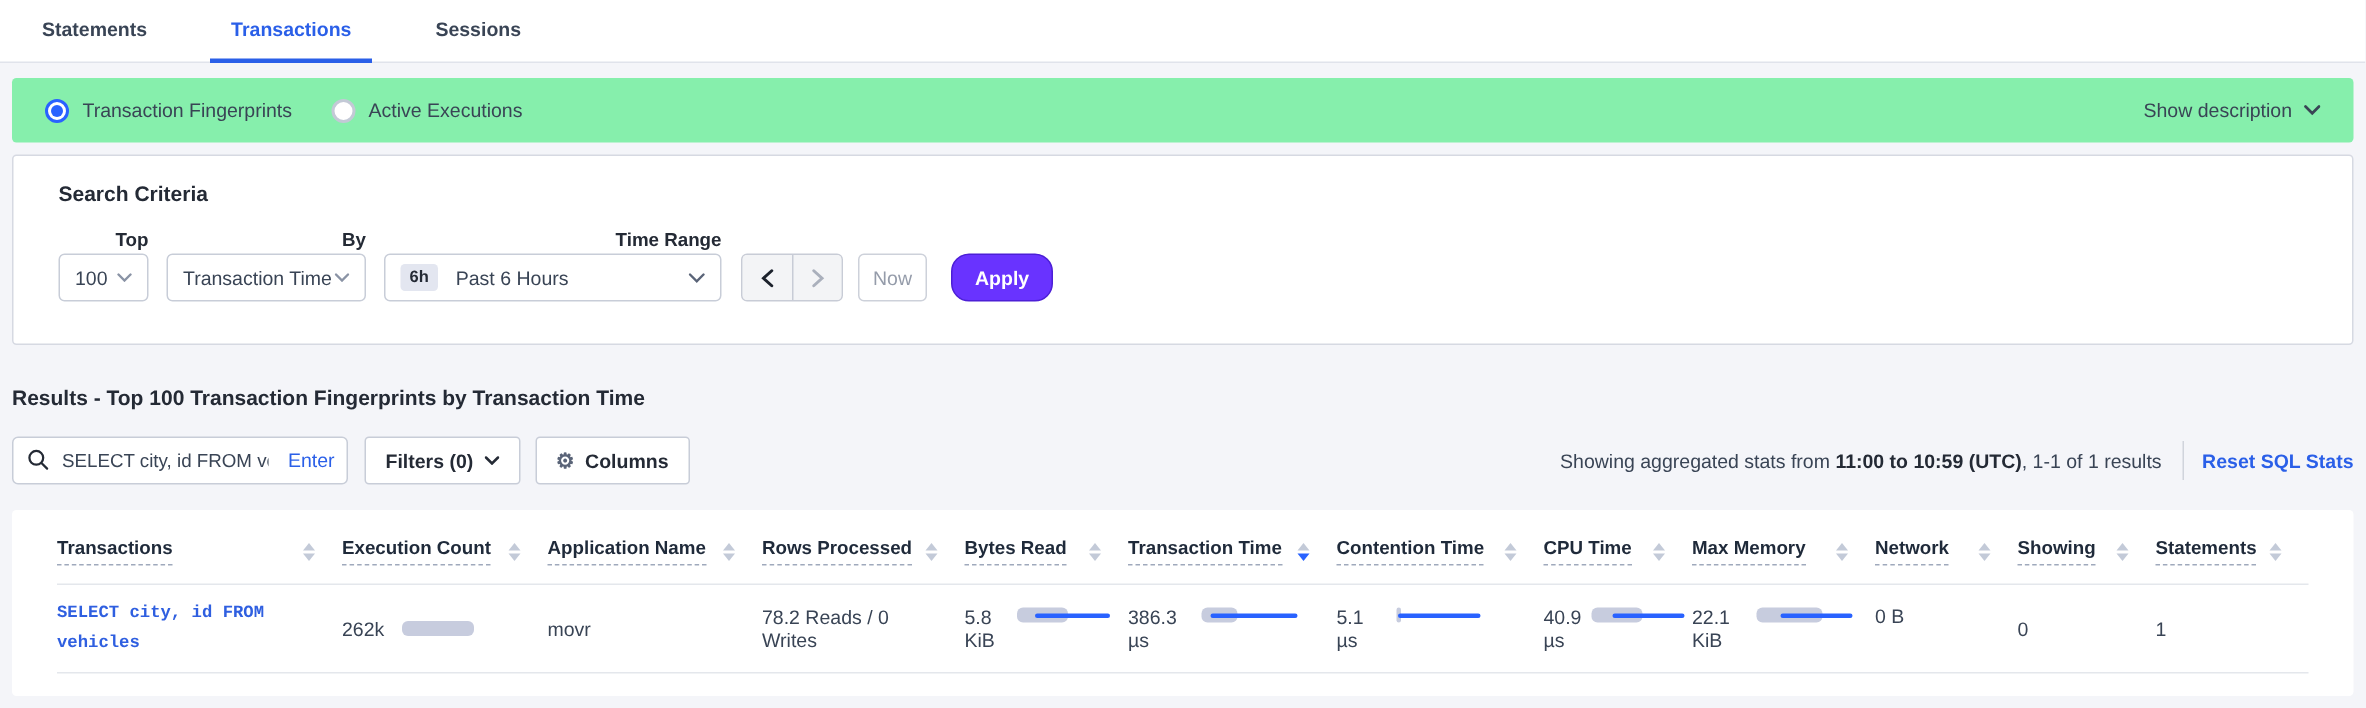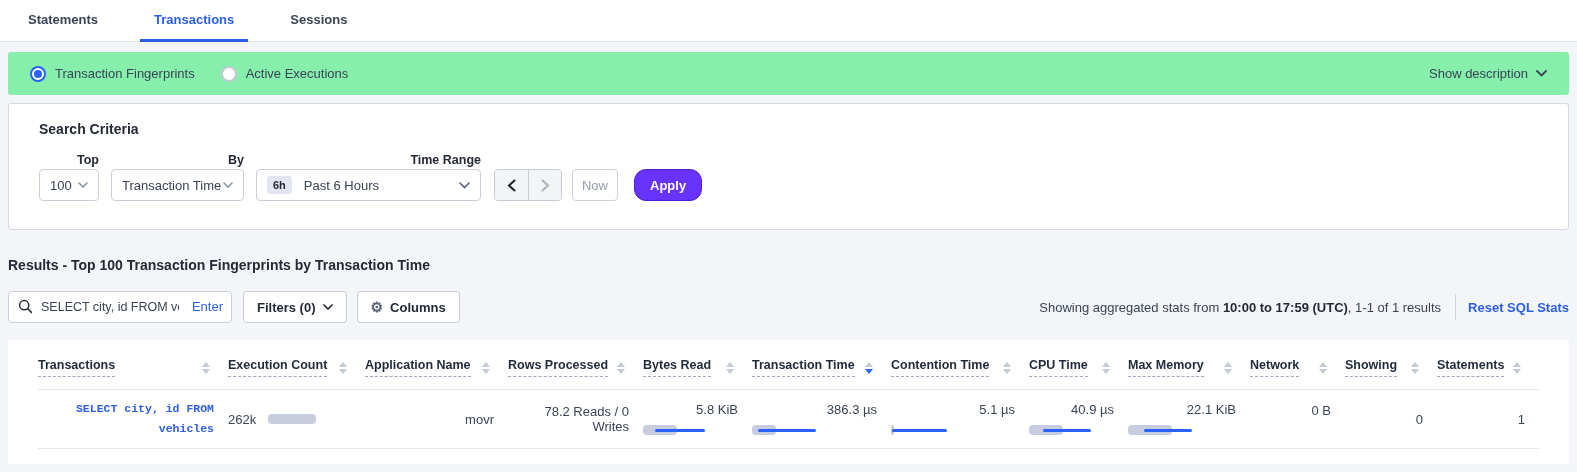--- a/index.html
+++ b/index.html
@@ -156,28 +156,28 @@
   .th{display:flex;align-items:center;padding-right:18px;cursor:pointer;}
   .th-label{
     font-size:12.5px;font-weight:700;color:#1f2a3a;
     border-bottom:1px dashed #9fa9bc;padding-bottom:4px;white-space:nowrap;
   }
   .sort{display:flex;flex-direction:column;gap:2px;margin-left:auto;padding-left:8px;cursor:pointer;}
   .tri{width:0;height:0;border-left:4px solid transparent;border-right:4px solid transparent;}
   .tri-up{border-bottom:5px solid #c3cad8;}
   .tri-down{border-top:5px solid #c3cad8;}
   .th.sorted-desc .tri-down{border-top-color:var(--bar-blue);}
-  .trow{height:59px;border-bottom:1px solid #e4e7ec;text-align:right;}
+  .trow{height:59px;border-bottom:1px solid #e4e7ec;}
   .td{padding-right:14px;font-size:13px;color:var(--text-body);}
   .sql-link{
     font-family:"Liberation Mono","DejaVu Sans Mono",monospace;
     font-size:11.5px;font-weight:700;color:#2f5fe0;line-height:1.7;cursor:pointer;
   }
   .count-cell{display:flex;align-items:center;gap:12px;}
-  .metric-cell{display:flex;flex-direction:column;gap:7px;}
+  .metric-cell{display:flex;gap:7px;}
   .bar-wrap{position:relative;height:12px;width:90px;}
   .bar-rect{position:absolute;left:0;top:1px;height:10px;background:var(--bar-gray);border-radius:4px;}
   .bar-line{position:absolute;top:5px;height:3px;background:var(--bar-blue);border-radius:2px;}
 </style>
 </head>
 <body>
 
 <div class="tabbar">
   <div class="tab">Statements</div>
   <div class="tab active">Transactions</div>
@@ -264,21 +264,21 @@
     <span>Filters (0)</span>
     <svg width="10" height="6" viewBox="0 0 10 6">
         <path d="M1 1l4 4 4-4" stroke="#242a35" stroke-width="1.7" fill="none" stroke-linecap="round"></path>
       </svg>
   </button>
   <button class="btn-outline btn-columns">
     <span class="gear">⚙</span>
     <span>Columns</span>
   </button>
   <div class="stats-area">
-    <span class="stats-text"><span>Showing aggregated stats from </span><b>10:00 to 17:59 (UTC)</b><span>, 1-1 of 1 results</span></span>
+    <span class="stats-text"><span>Showing aggregated stats from </span><b>11:00 to 10:59 (UTC)</b><span>, 1-1 of 1 results</span></span>
     <span class="stats-divider"></span>
     <span class="reset-link">Reset SQL Stats</span>
   </div>
 </div>
 
 <div class="table-card">
   <div class="tgrid thead">
     <div class="th">
       <span class="th-label">Transactions</span>
       <span class="sort">

